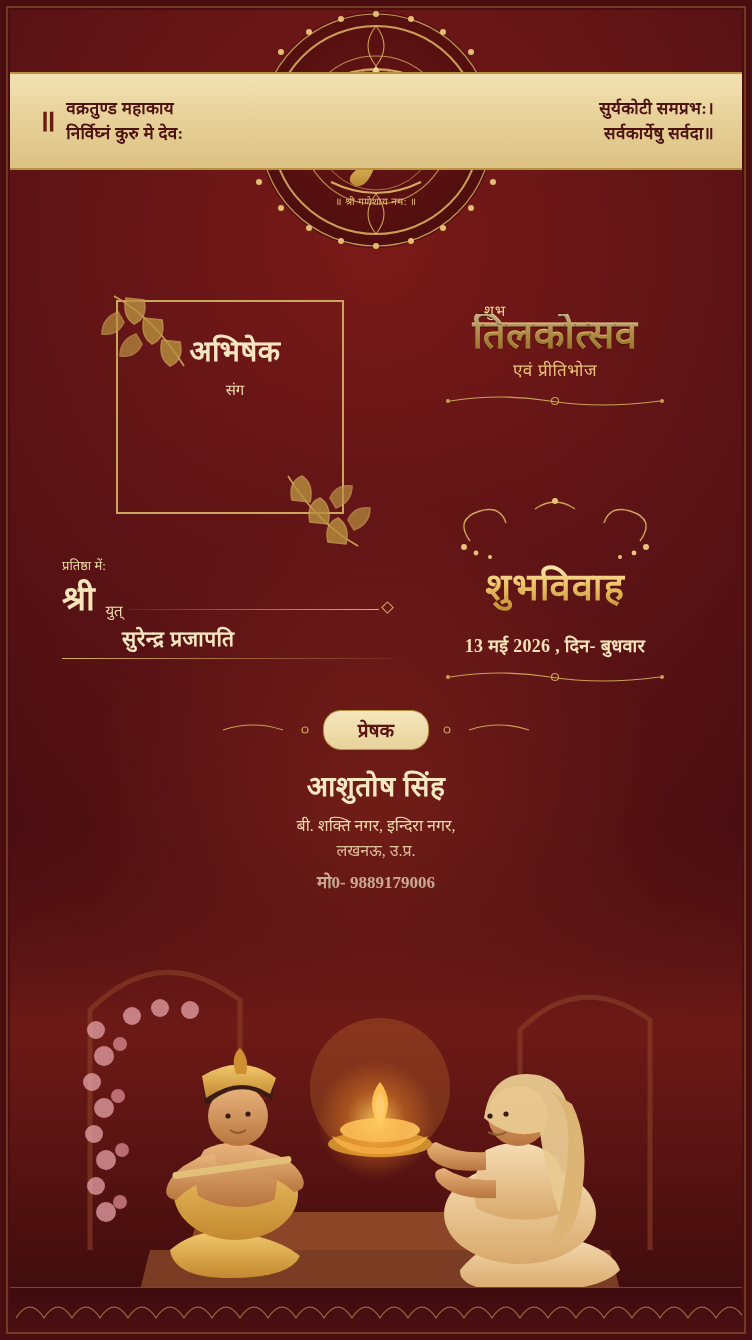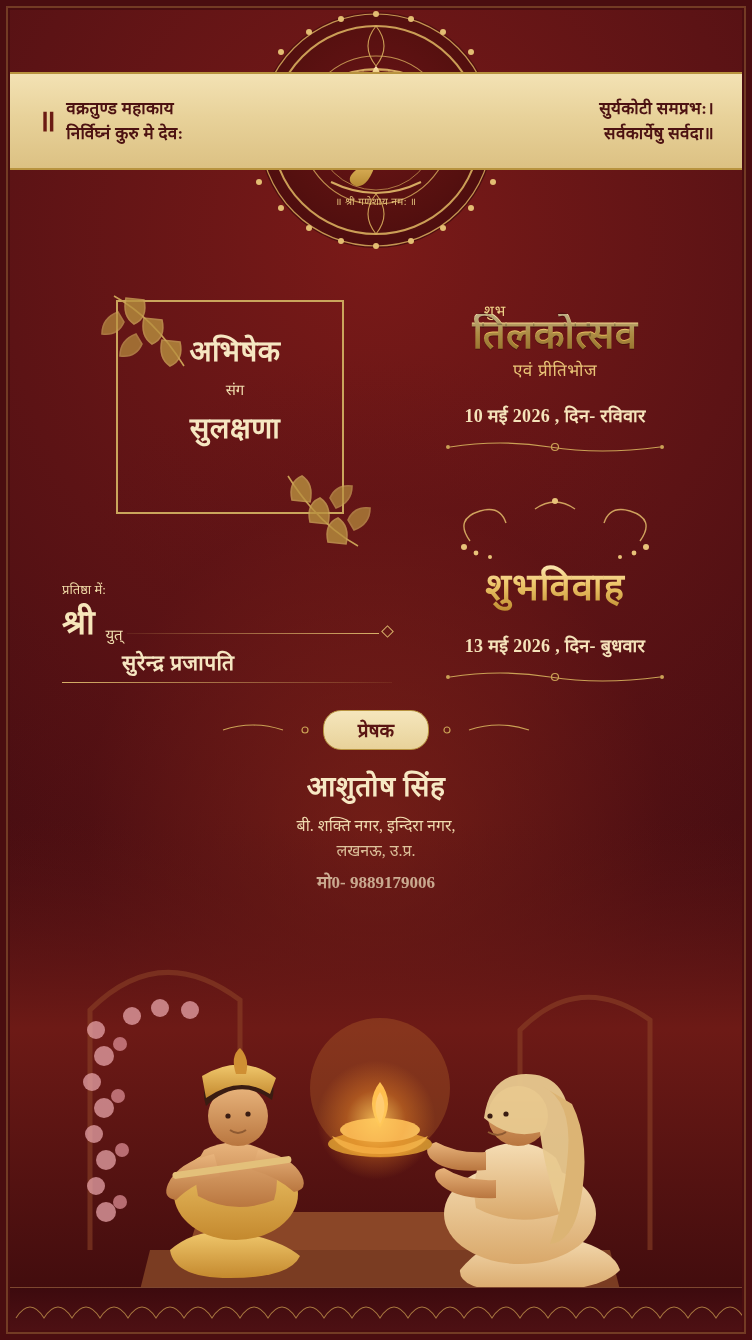--- a/index.html
+++ b/index.html
@@ -85,21 +85,21 @@
   }
   .vivah-main{
     font-family:"Liberation Serif", serif;font-weight:bold;font-size:38px;
     background:linear-gradient(180deg,#fff0c6 0%,#edc468 50%,#bf8d30 100%);
     -webkit-background-clip:text;background-clip:text;color:transparent;
     letter-spacing:1px;
   }
 
   
   .prat{
-    position:absolute;left:62px;top:580px;width:330px;color:#f3e0b5;
+    position:absolute;left:62px;top:556px;width:330px;color:#f3e0b5;
     font-family:"Liberation Serif", serif;
   }
   .prat-small{font-size:13px;color:#efd9a6;}
   .prat-shri{
     font-size:34px;font-weight:bold;color:#f7e6bb;display:inline-block;
     vertical-align:middle;letter-spacing:.5px;
   }
   .prat-yut{font-size:15px;color:#f0dcae;display:inline-block;vertical-align:middle;margin-left:6px;}
   .prat-name{
     font-size:21px;font-weight:bold;color:#f6e7c2;margin-top:4px;margin-left:60px;
@@ -266,28 +266,26 @@
       <path d="M48 36 q-4 18 8 26 q14 -6 10 -24 z" fill="#b8903f" opacity=".8"></path>
       <path d="M66 58 q-4 18 8 26 q14 -6 10 -24 z" fill="#b8903f" opacity=".8"></path>
       <path d="M22 30 q-16 6 -16 22 q16 2 22 -12 z" fill="#b8903f" opacity=".7"></path>
       <path d="M40 52 q-16 6 -16 22 q16 2 22 -12 z" fill="#b8903f" opacity=".7"></path>
     </g>
   </svg>
 
   <div class="names">
     <div class="nm1">अभिषेक</div>
     <div class="nm-sang">संग</div>
-    <div class="nm2">सुलक्षणा</div>
   </div>
 
   <div class="tilak">
     <div class="shubh-small">शुभ</div>
     <div class="tilak-main">तिलकोत्सव</div>
     <div class="tilak-sub">एवं प्रीतिभोज</div>
-    <div class="date-line">10 मई 2026 , दिन- रविवार</div>
     <svg class="divider" viewBox="0 0 230 16">
       <path d="M10 8 q50 -8 100 0 q50 8 110 0" stroke="#caa155" fill="none" stroke-width="1.2"></path>
       <circle cx="115" cy="8" r="3.5" fill="none" stroke="#caa155" stroke-width="1.2"></circle>
       <circle cx="8" cy="8" r="2" fill="#caa155"></circle>
         <circle cx="222" cy="8" r="2" fill="#caa155"></circle>
     </svg>
   </div>
 
   <div class="vivah">
     <svg width="250" height="70" viewBox="0 0 250 70" style="display:block;margin:0 auto -6px;">

